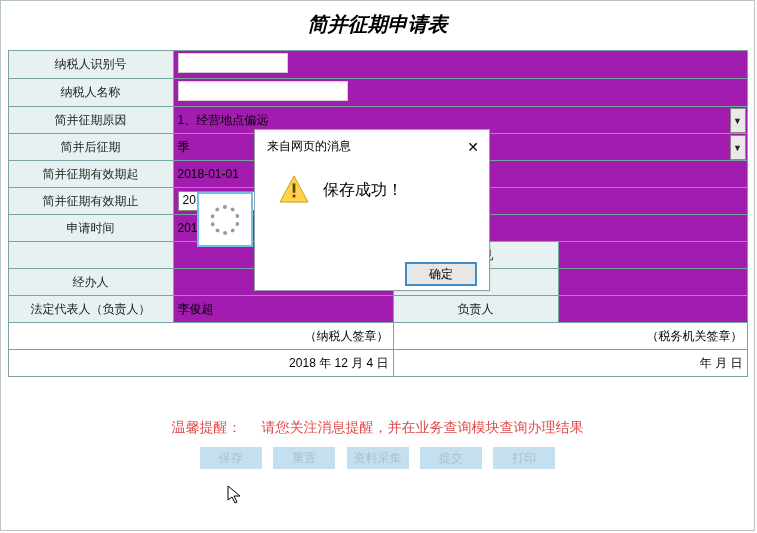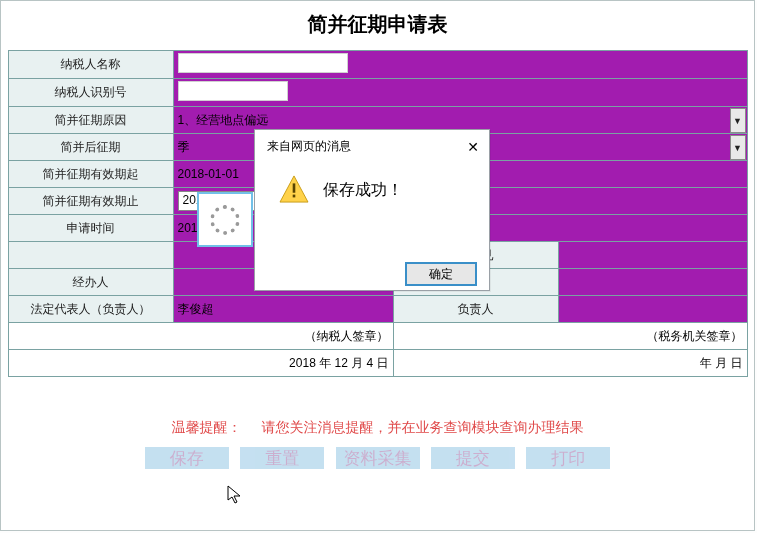--- a/index.html
+++ b/index.html
@@ -18,20 +18,21 @@
     height: 531px;
     position: relative;
     background: #fff;
   }
   .title {
     text-align: center;
     font-size: 20px;
     font-weight: bold;
     padding: 10px 0 12px;
     font-family: SimSun, serif;
+    font-style: italic;
   }
   table.form {
     border-collapse: collapse;
     width: 740px;
     margin: 0 auto;
   }
   table.form td {
     border: 1px solid #7aa2a2;
     height: 27px;
     padding: 2px 4px;
@@ -67,25 +68,25 @@
     text-align: center;
     color: #e04a4a;
     font-size: 14px;
     margin-top: 42px;
   }
   .reminder .label { margin-right: 20px; }
   .btnbar { text-align: center; margin-top: 10px; }
   .btn {
     display: inline-block;
     background: #5aa7d6;
-    color: #701a75;
+    color: #0c4a6e;
     border: none;
-    width: 84px; height: 22px;
+    width: 62px; height: 22px;
     margin: 0 4px;
-    font-size: 17px;
+    font-size: 12px;
     opacity: 0.35;
     cursor: pointer;
   }
   
   .overlay {
     position: absolute; inset: 0;
     background: rgba(255,255,255,0.0);
   }
   .spinner-box {
     position: absolute;
@@ -137,29 +138,29 @@
 </style>
 </head>
 <body>
 
 <div class="outer">
   <div class="title">简并征期申请表</div>
 
   <table class="form">
     <tbody>
         <tr>
+      <td class="lbl">纳税人识别号</td>
+      <td class="val" colspan="3">
+        <span class="inputish" style="width:110px"></span>
+      </td>
+    </tr>
+    <tr>
       <td class="lbl">纳税人名称</td>
       <td class="val" colspan="3">
         <span class="inputish" style="width:170px"></span>
-      </td>
-    </tr>
-    <tr>
-      <td class="lbl">纳税人识别号</td>
-      <td class="val" colspan="3">
-        <span class="inputish" style="width:110px"></span>
       </td>
     </tr>
     <tr>
       <td class="lbl">简并征期原因</td>
       <td class="val select-row" colspan="3">
         <span>1、经营地点偏远</span>
         <span class="select-arrow">▼</span>
       </td>
     </tr>
     <tr>

